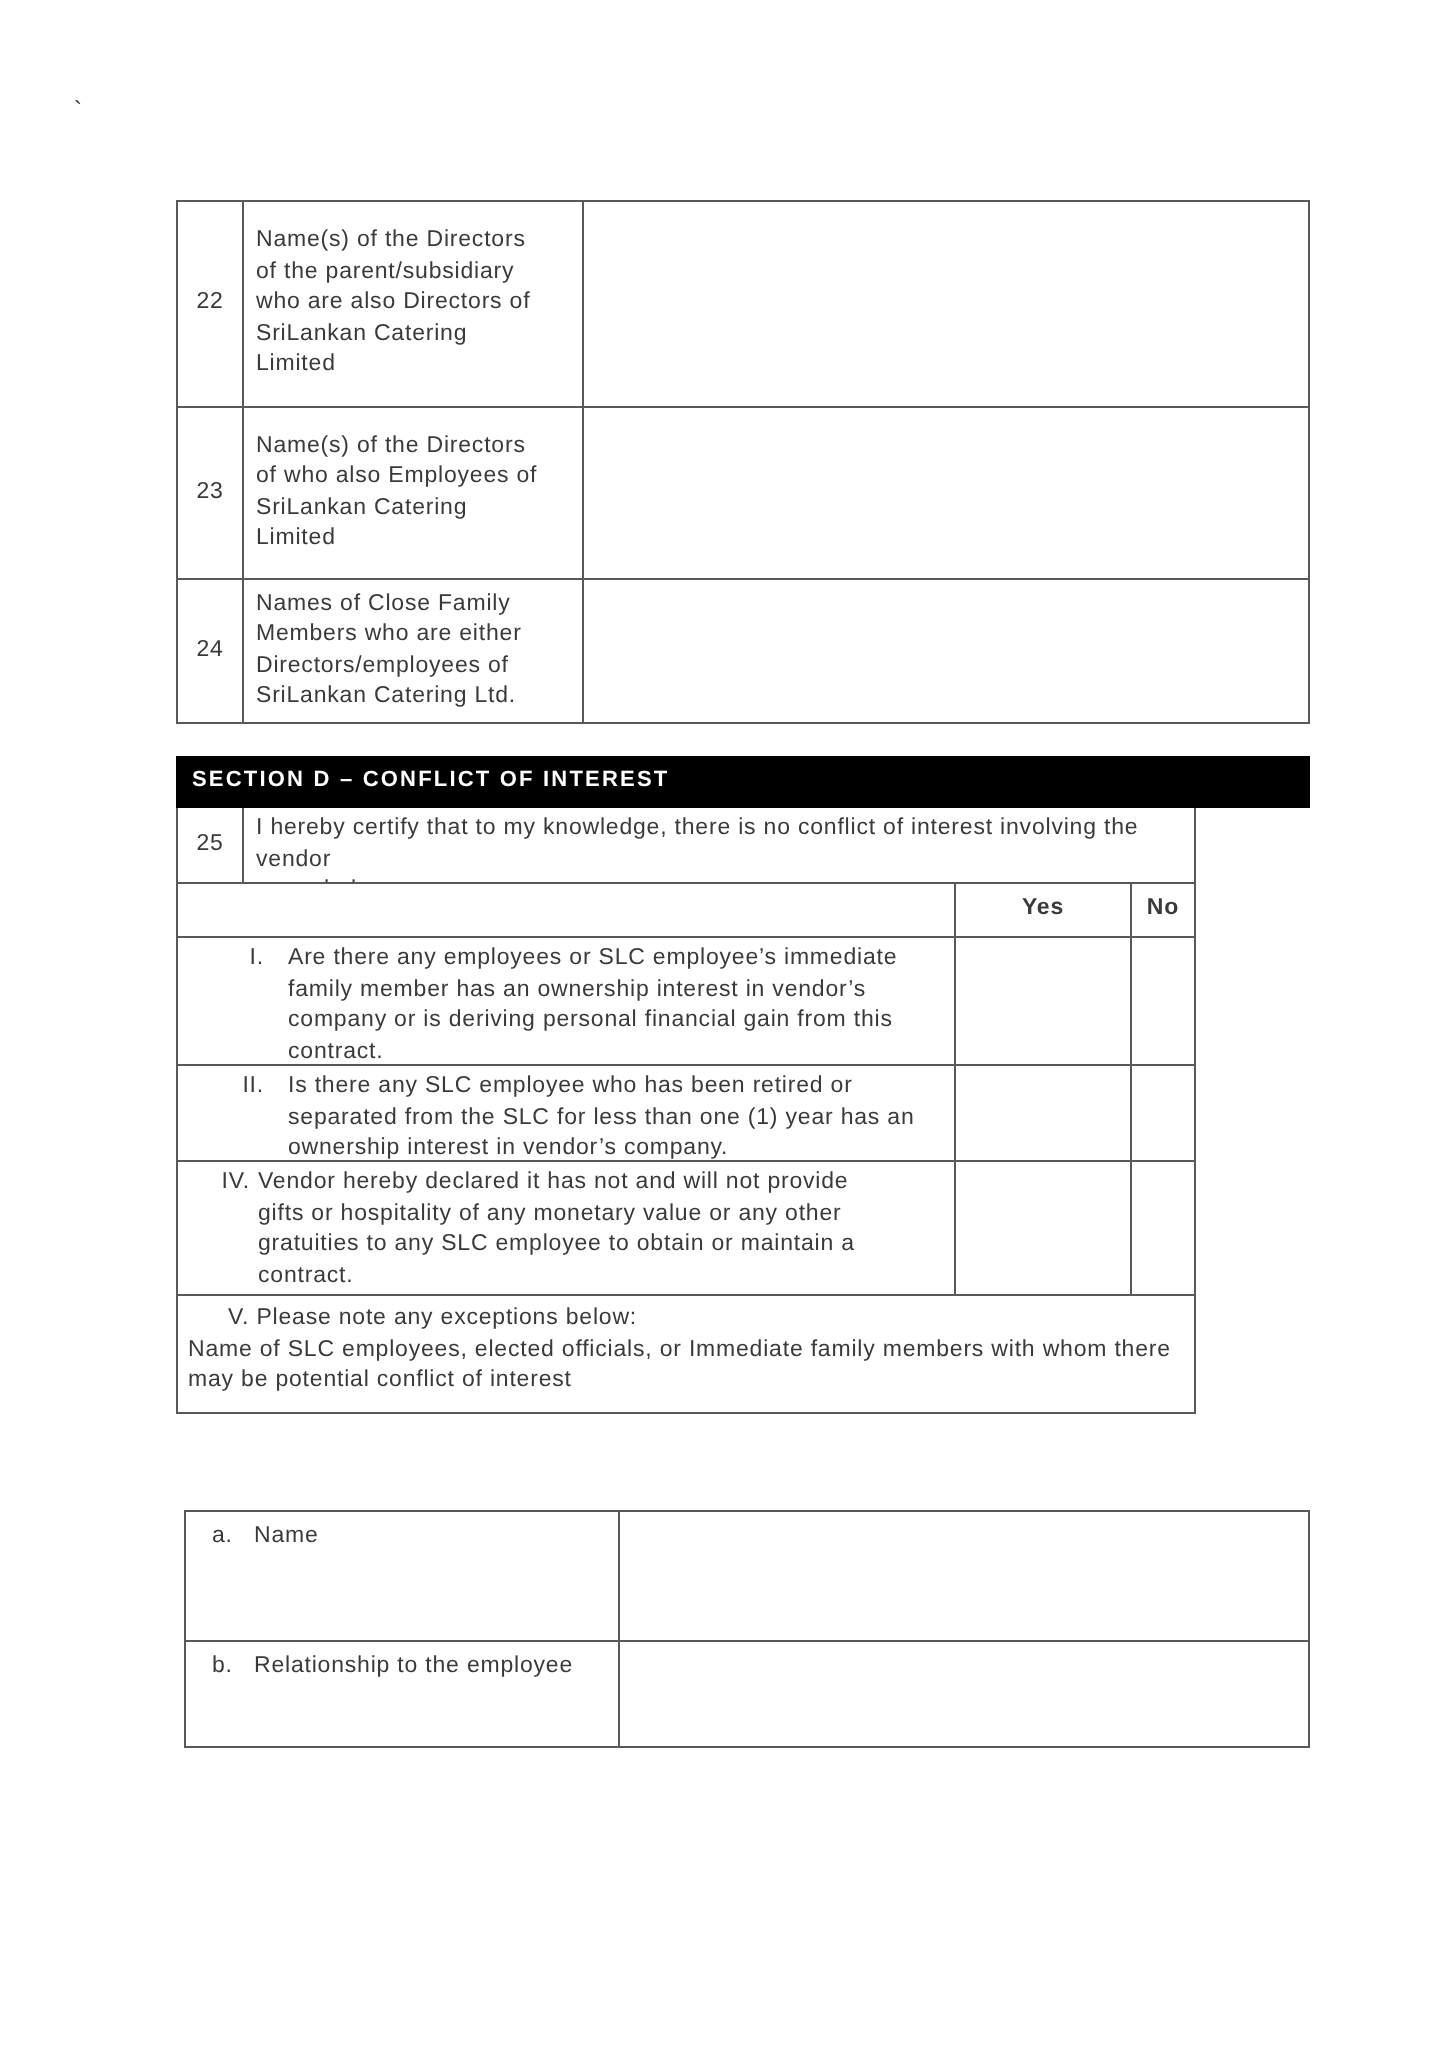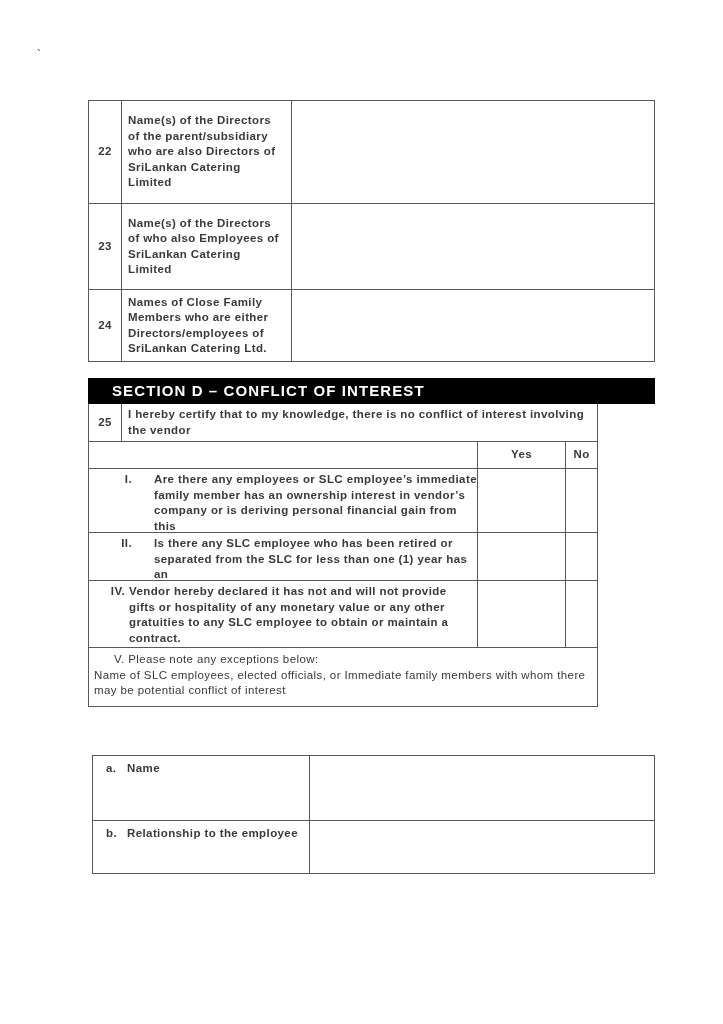--- a/index.html
+++ b/index.html
@@ -23,21 +23,21 @@
   }
   
   .tbl {
     position: absolute;
     box-sizing: border-box;
     border: 1px solid #595959;
     background: #ffffff;
   }
   .trow { display: flex; box-sizing: border-box; }
   .trow + .trow { border-top: 1px solid #595959; }
-  .cell { box-sizing: border-box; overflow: hidden; font-weight: bold; }
+  .cell { box-sizing: border-box; overflow: hidden; }
   .cell + .cell { border-left: 1px solid #595959; }
 
   
   .top-tbl { left: 88px; top: 100px; width: 567px; }
   .top-tbl .num {
     width: 32px; flex-shrink: 0;
     display: flex; align-items: center; justify-content: center;
   }
   .top-tbl .label {
     width: 170px; flex-shrink: 0;
@@ -48,39 +48,39 @@
 
   
   .sec-bar {
     position: absolute;
     left: 88px; top: 378px;
     width: 567px; height: 26px;
     box-sizing: border-box;
     background: #000000;
     color: #ffffff;
     display: flex; align-items: center;
-    padding-left: 24px;
+    padding-left: 8px;
     font-weight: bold;
-    font-size: 15px;
+    font-size: 11px;
     letter-spacing: 1.1px;
   }
 
   
   .sec-tbl { left: 88px; top: 404px; width: 510px; border-top: none; }
   .sec-tbl .num {
     width: 32px; flex-shrink: 0;
     display: flex; align-items: center; justify-content: center;
   }
   .sec-tbl .cert-text { flex: 1; padding: 3px 4px 0 6px; }
   .sec-tbl .q { width: 388px; flex-shrink: 0; display: flex; align-items: flex-start; padding-top: 3px; }
   .sec-tbl .yn { width: 88px; flex-shrink: 0; }
   .sec-tbl .yn-last { flex: 1; }
   .sec-tbl .head { display: flex; align-items: center; justify-content: center; font-weight: bold; }
   .rn { width: 43px; flex-shrink: 0; text-align: right; }
-  .qt { margin-left: 22px; }
+  .qt { margin-left: 12px; }
   .r4 .rn { width: 36px; text-align: right; }
   .r4 .qt { margin-left: 4px; }
   .vcell { flex: 1; padding: 4px 6px 0 5px; }
   .vline1 { padding-left: 20px; }
 
   
   .ab-tbl { left: 92px; top: 755px; width: 563px; }
   .ab-label {
     width: 216px; flex-shrink: 0;
     display: flex; align-items: flex-start;

